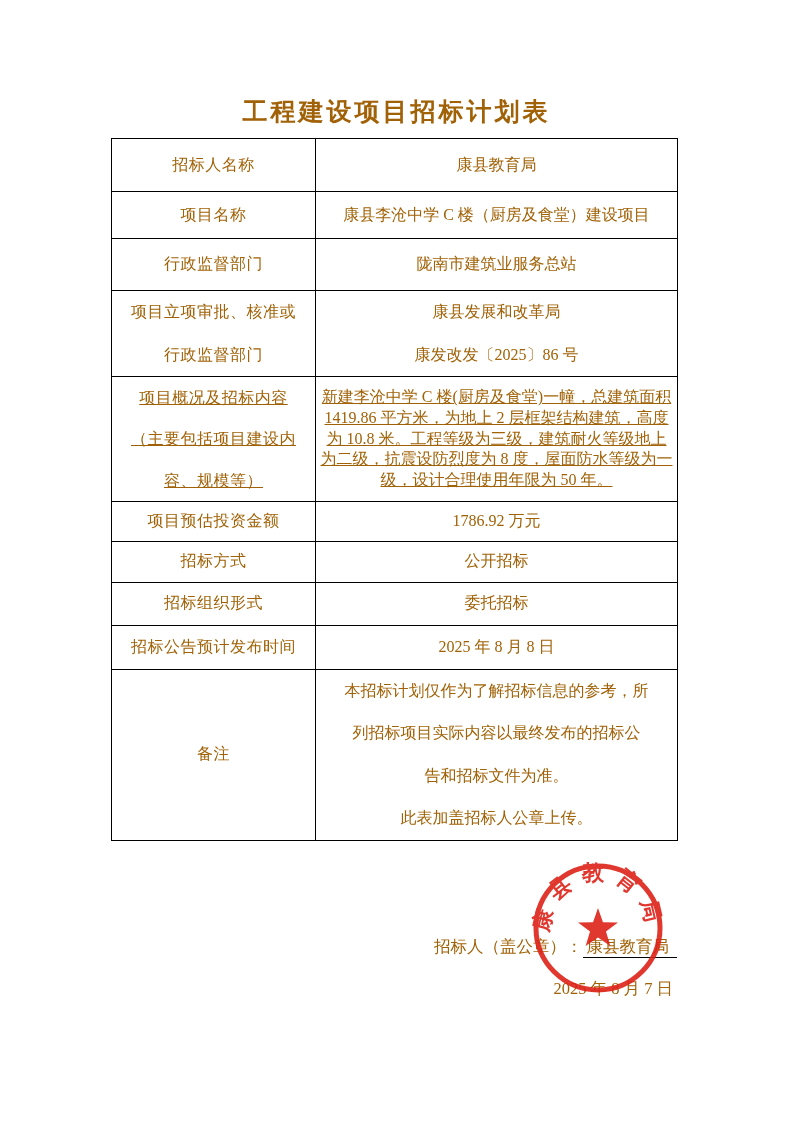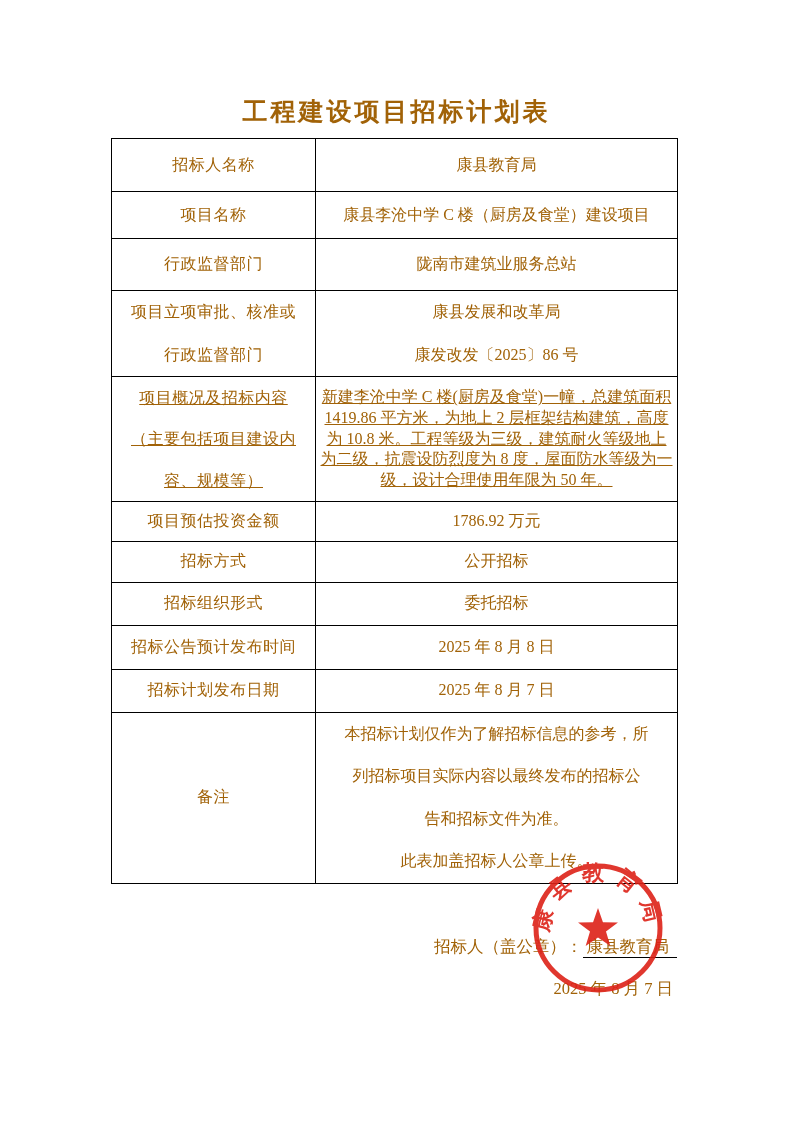--- a/index.html
+++ b/index.html
@@ -130,24 +130,20 @@
         <td class="value">公开招标</td>
       </tr>
       <tr style="height:43px;">
         <td class="label">招标组织形式</td>
         <td class="value">委托招标</td>
       </tr>
       <tr style="height:44px;">
         <td class="label">招标公告预计发布时间</td>
         <td class="value">2025 年 8 月 8 日</td>
       </tr>
-      <tr style="height:43px;">
-        <td class="label">招标计划发布日期</td>
-        <td class="value">2025 年 8 月 7 日</td>
-      </tr>
       <tr style="height:170px;">
         <td class="label">备注</td>
         <td class="value">
           <div class="lines-lg">
             <div>本招标计划仅作为了解招标信息的参考，所</div>
             <div>列招标项目实际内容以最终发布的招标公</div>
             <div>告和招标文件为准。</div>
             <div>此表加盖招标人公章上传。</div>
           </div>
         </td>

